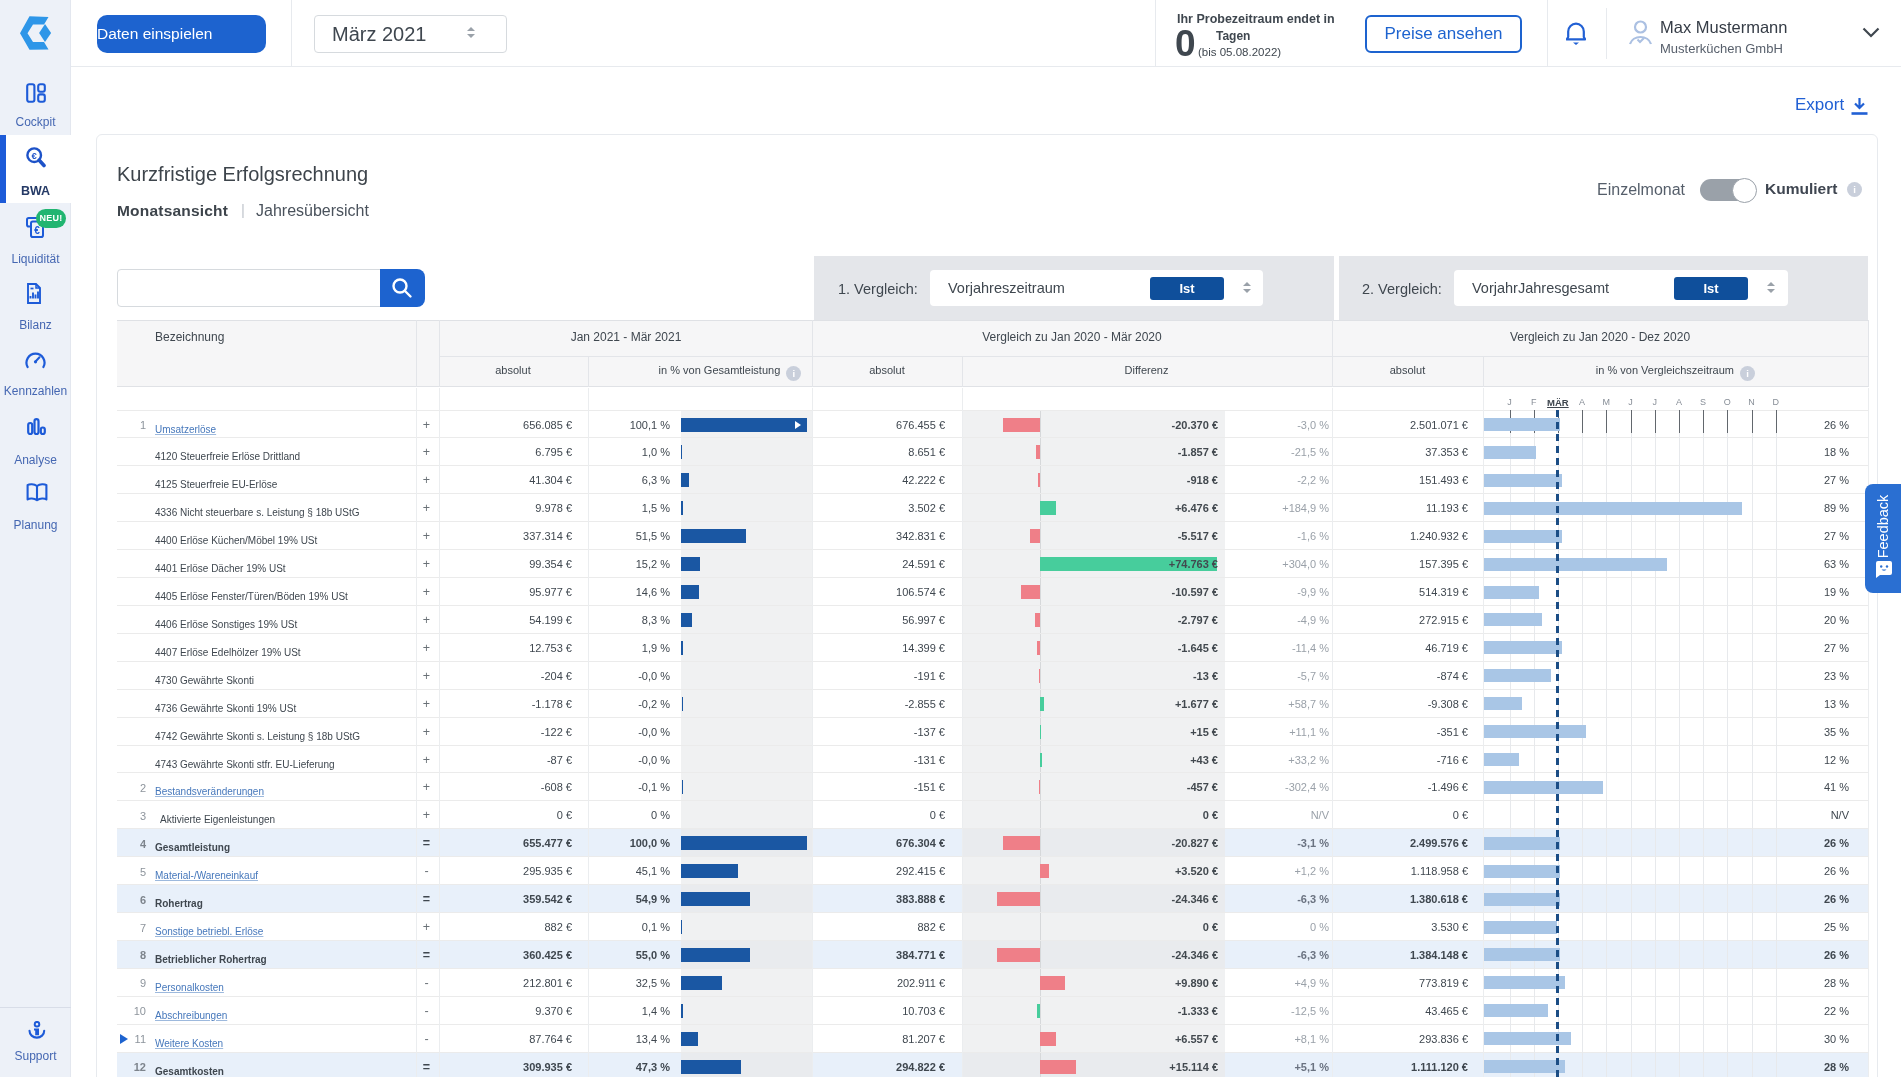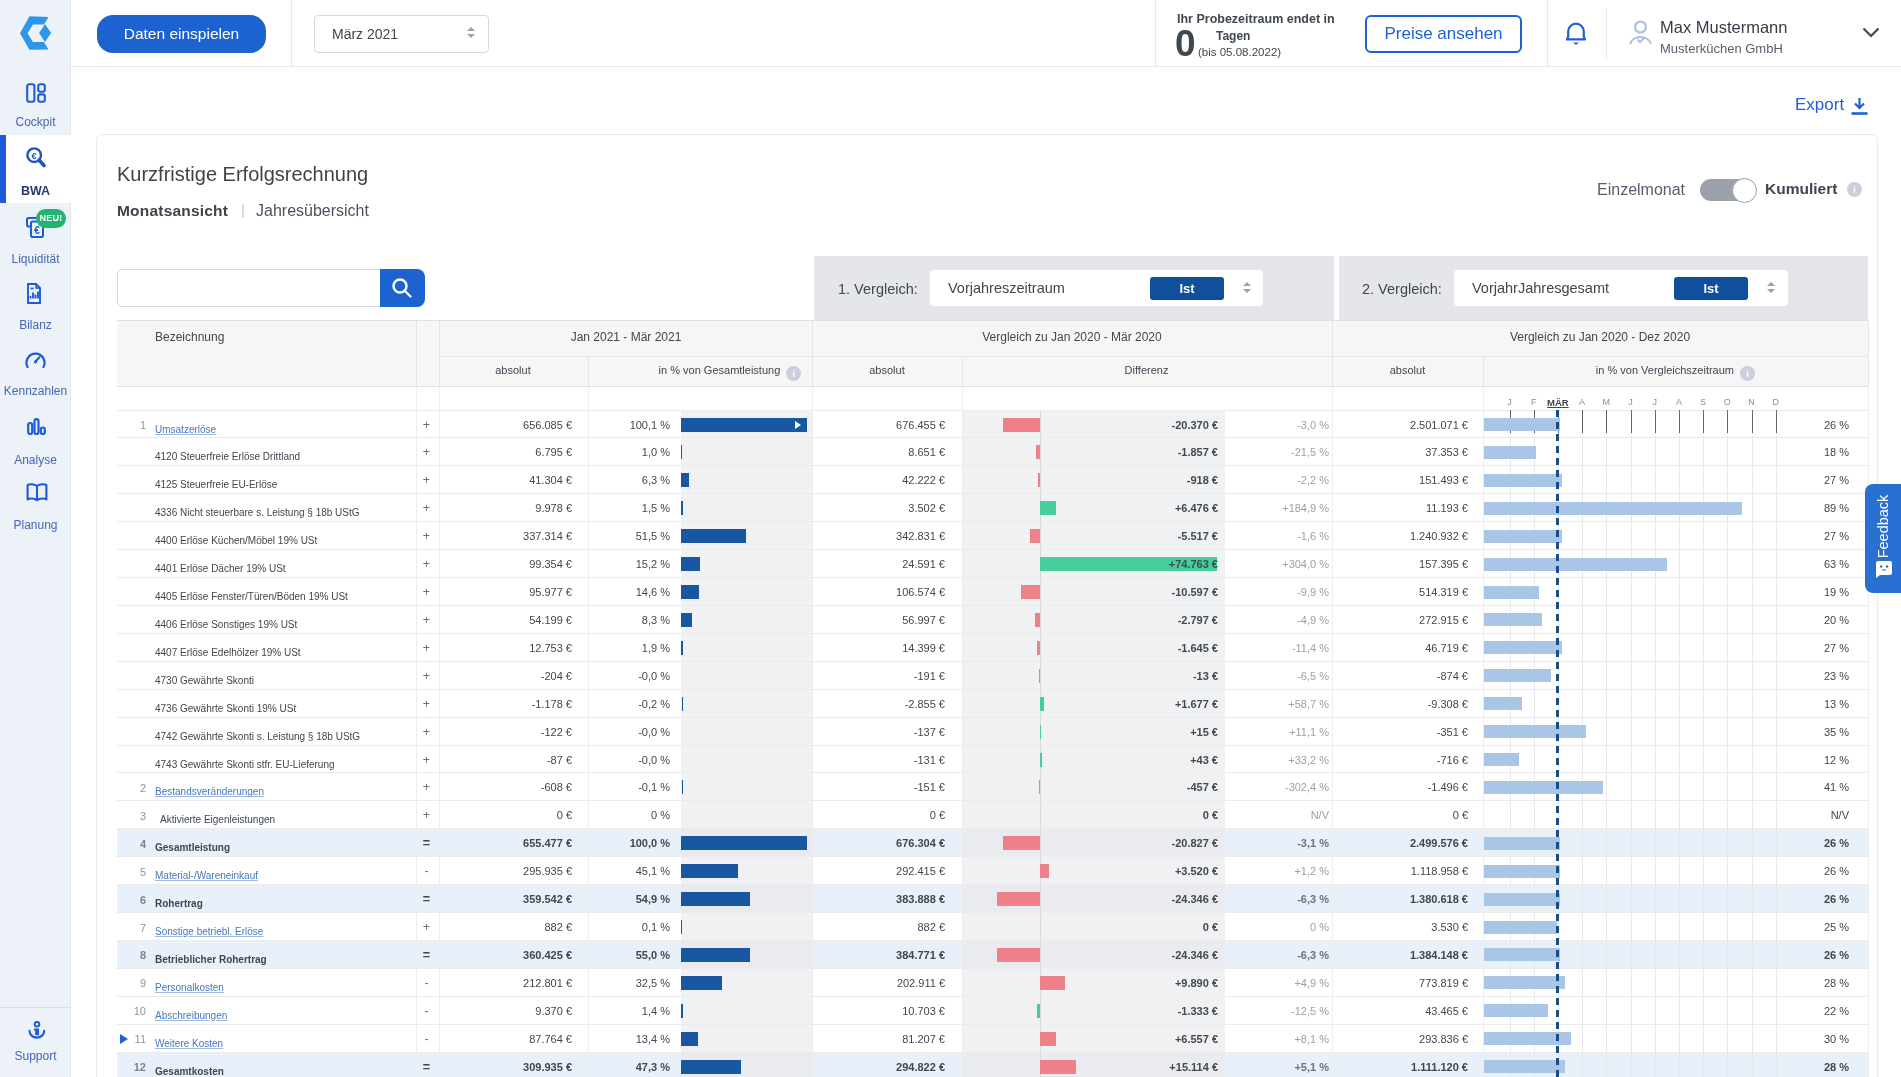--- a/index.html
+++ b/index.html
@@ -9,24 +9,24 @@
 .side{position:absolute;left:0;top:0;width:71px;height:1077px;background:#edf1f8;border-right:1px solid #e3e7ef}
 .slbl2{position:absolute;left:0;width:71px;text-align:center;font-size:12px;color:#4567b2}
 .bwa{position:absolute;left:0;top:135px;width:71px;height:67.5px;background:#fff}
 .bwabar{position:absolute;left:0;top:135px;width:6px;height:67.5px;background:#1d5bd8}
 .neub{position:absolute;left:36px;top:209px;width:30px;height:19px;background:#21b571;border-radius:10px;
  color:#fff;font-size:9px;font-weight:bold;line-height:19px;text-align:center;letter-spacing:.2px;z-index:2}
 .sdiv{position:absolute;left:0;top:1007px;width:71px;height:1px;background:#d8dde8}
 
 .topbar{position:absolute;left:71px;top:0;width:1830px;height:67px;background:#fff;border-bottom:1px solid #e7eaee}
 .tsep{position:absolute;top:0;width:1px;height:67px;background:#e7eaee}
-.btn1{position:absolute;left:97px;top:15px;width:169px;height:38px;background:#1d63cf;border-radius:16px;
- color:#fff;font-size:15.5px;text-align:center;line-height:38px}
-.sel1{position:absolute;left:314px;top:15px;width:175px;height:38px;border:1px solid #d6dade;border-radius:4px;
- font-size:14px;color:#3f474f;line-height:36px;padding-left:17px}
+.btn1{position:absolute;left:97px;top:15px;width:169px;height:38px;background:#1d63cf;border-radius:10px;
+ color:#fff;font-size:15.5px;line-height:38px}
+.sel1{position:absolute;left:314px;top:15px;width:193px;height:38px;border:1px solid #d6dade;border-radius:4px;
+ font-size:20px;color:#3f474f;line-height:36px;padding-left:17px}
 .trial{position:absolute;left:1177px;top:13px;font-size:12.5px;font-weight:bold;color:#3f474f;line-height:1.0}
 .tzero{position:absolute;left:1175px;top:25px;font-size:37px;font-weight:bold;color:#3f474f;line-height:1.0}
 .ttagen{position:absolute;left:1216px;top:29px;font-size:12px;font-weight:bold;color:#3f474f}
 .tbis{position:absolute;left:1198px;top:46px;font-size:11.5px;color:#3f474f}
 .btn2{position:absolute;left:1365px;top:15px;width:157px;height:38px;border:2px solid #1d63cf;border-radius:6px;
  color:#1d63cf;font-size:17px;text-align:center;line-height:34px;background:#fff}
 .uname{position:absolute;left:1660px;top:18px;font-size:16.5px;font-weight:normal;color:#353c46}
 .ucomp{position:absolute;left:1660px;top:41px;font-size:13px;color:#58606c}
 
 .export{position:absolute;left:1795px;top:95px;font-size:17px;color:#2160d4}
@@ -431,21 +431,21 @@
     <div class="z2"></div>
     <div class="zline"></div>
     <div class="cbar" style="left:1367px;width:66.8px"></div>
     <div class="nm">4730 Gewährte Skonti</div>
     <div class="sg">+</div>
     <div class="v a1">-204&nbsp;€</div>
     <div class="v p1">-0,0 %</div>
     <div class="v a2">-191&nbsp;€</div>
     <div class="dbr" style="left:922.0px;width:1.0px"></div>
     <div class="v dv">-13&nbsp;€</div>
-    <div class="v dp">-6,5 %</div>
+    <div class="v dp">-5,7 %</div>
     <div class="v a3">-874&nbsp;€</div>
     <div class="v cp">23 %</div>
   </div>
 <div class="row" style="top:688.70px">
     <div class="z1"></div>
     <div class="z2"></div>
     <div class="zline"></div>
     <div class="cbar" style="left:1367px;width:37.7px"></div>
     <div class="nm">4736 Gewährte Skonti 19% USt</div>
     <div class="sg">+</div>

